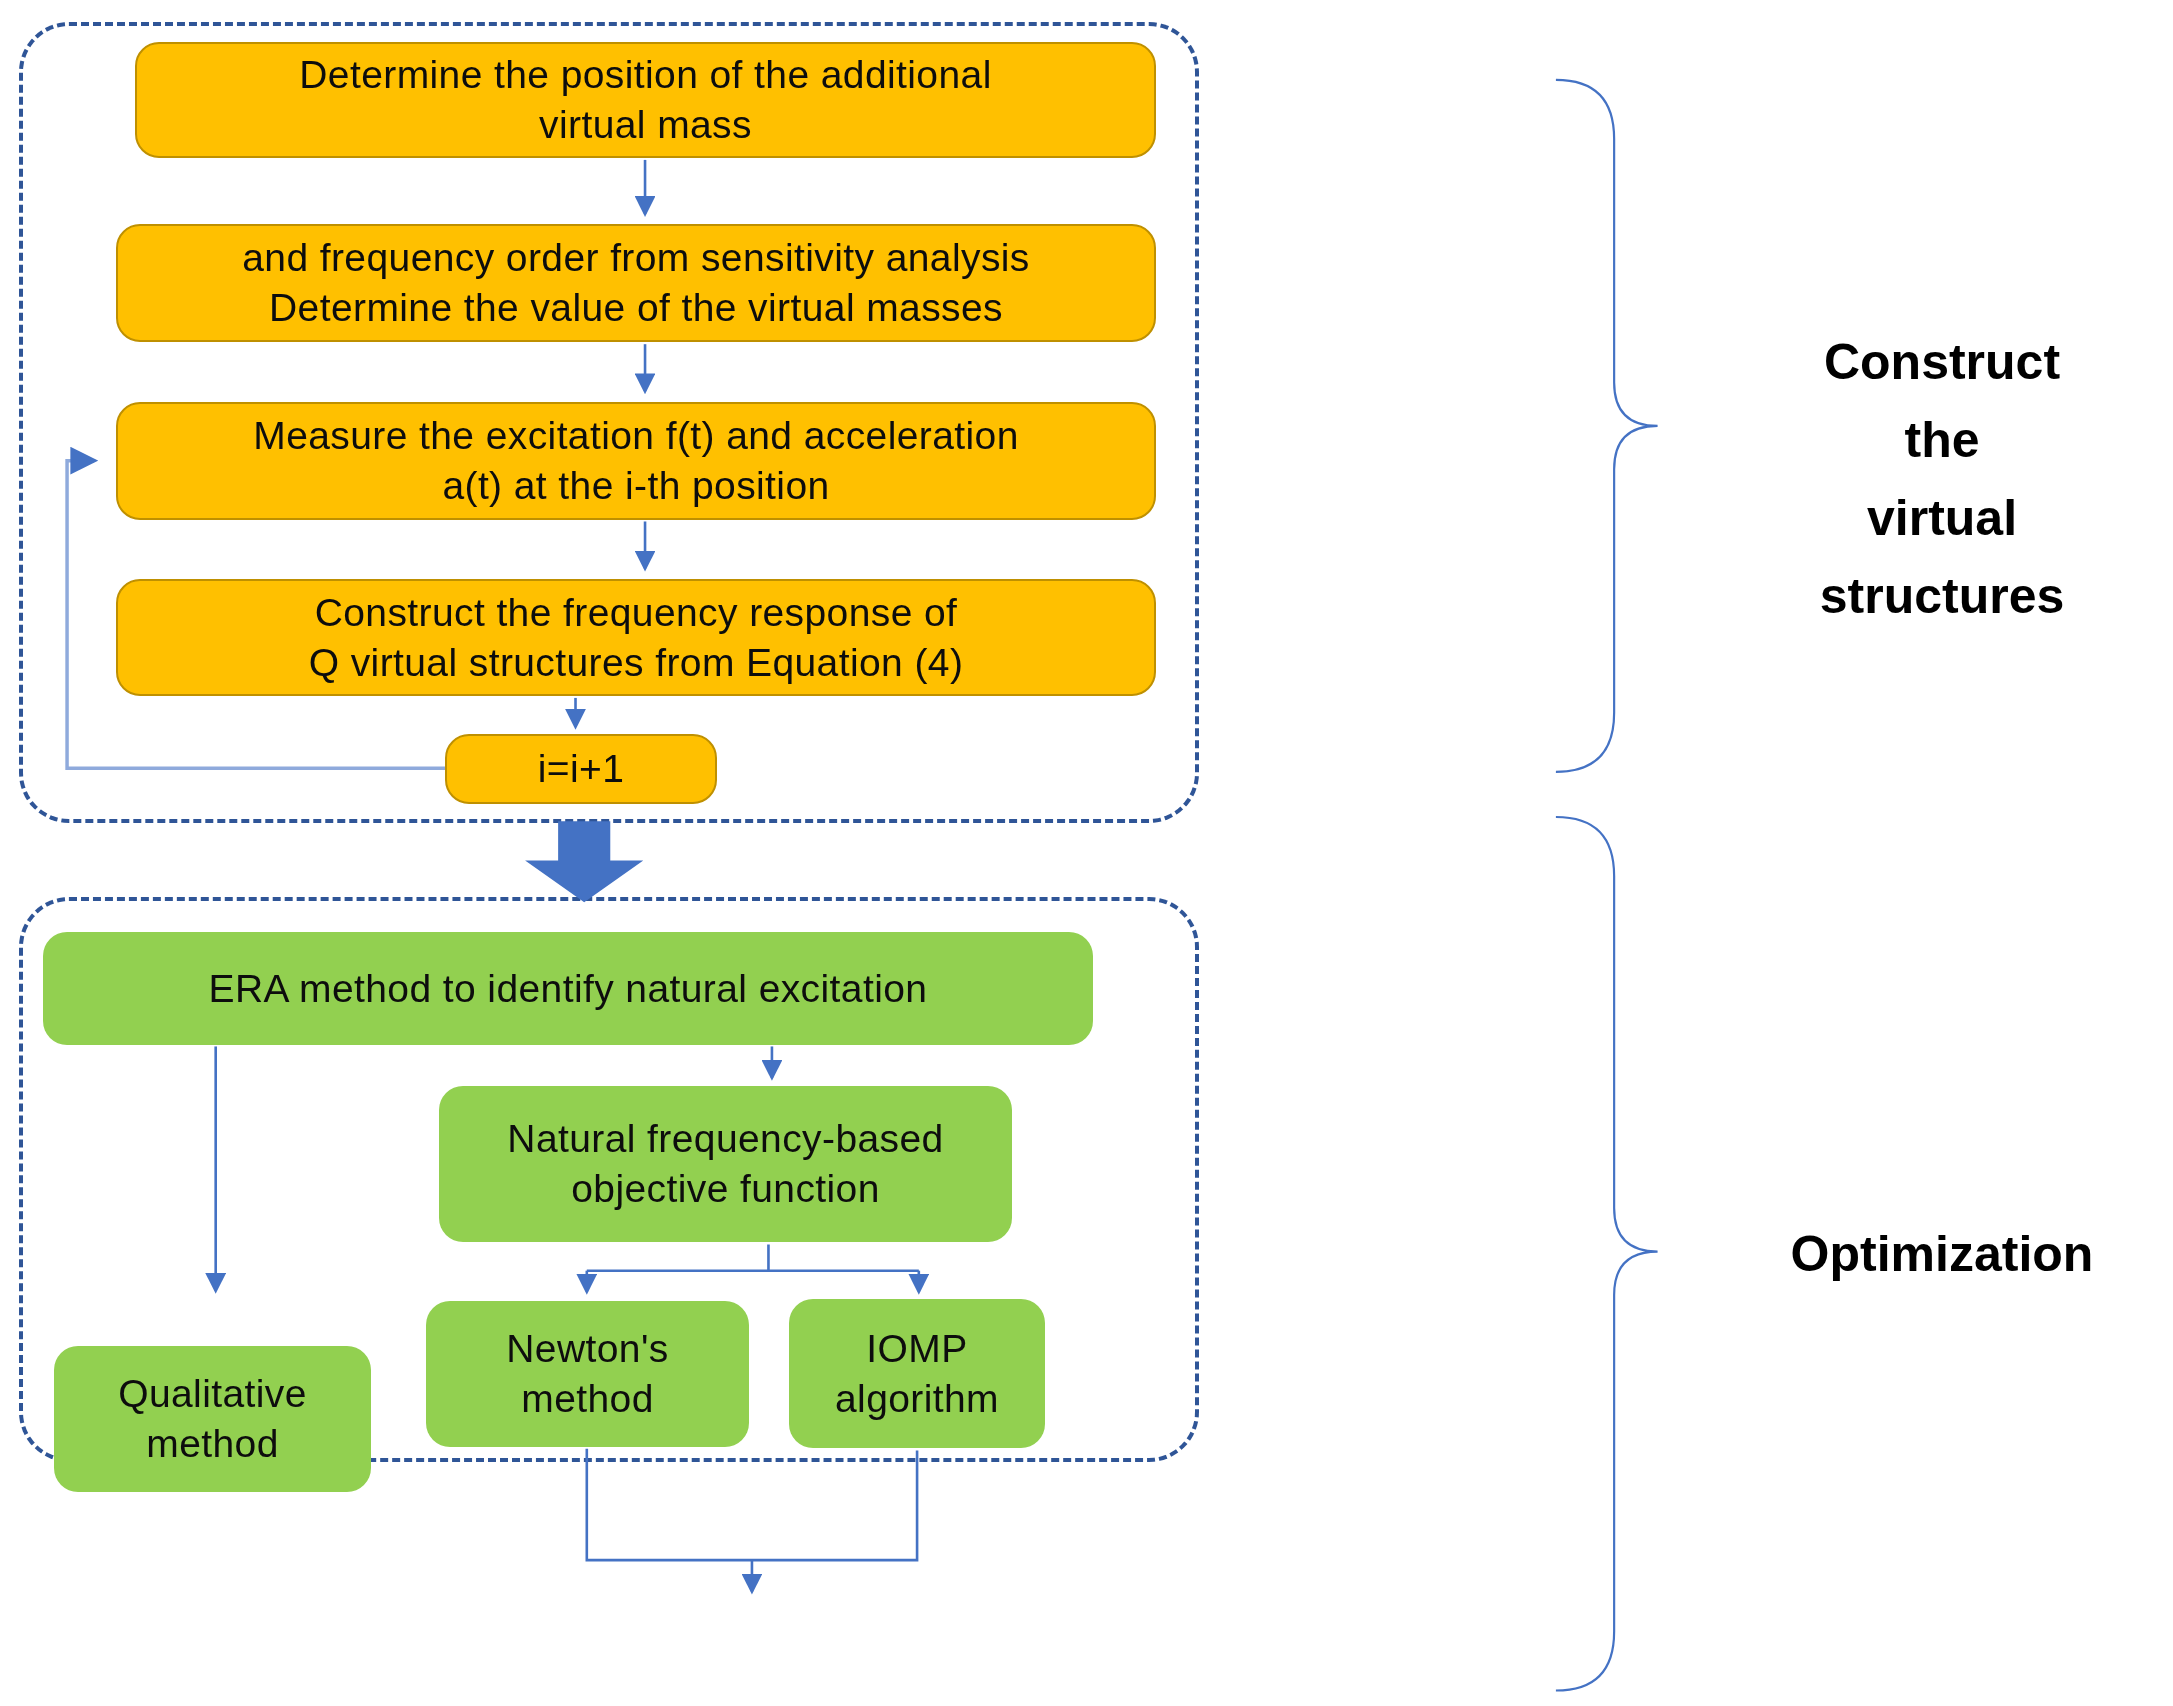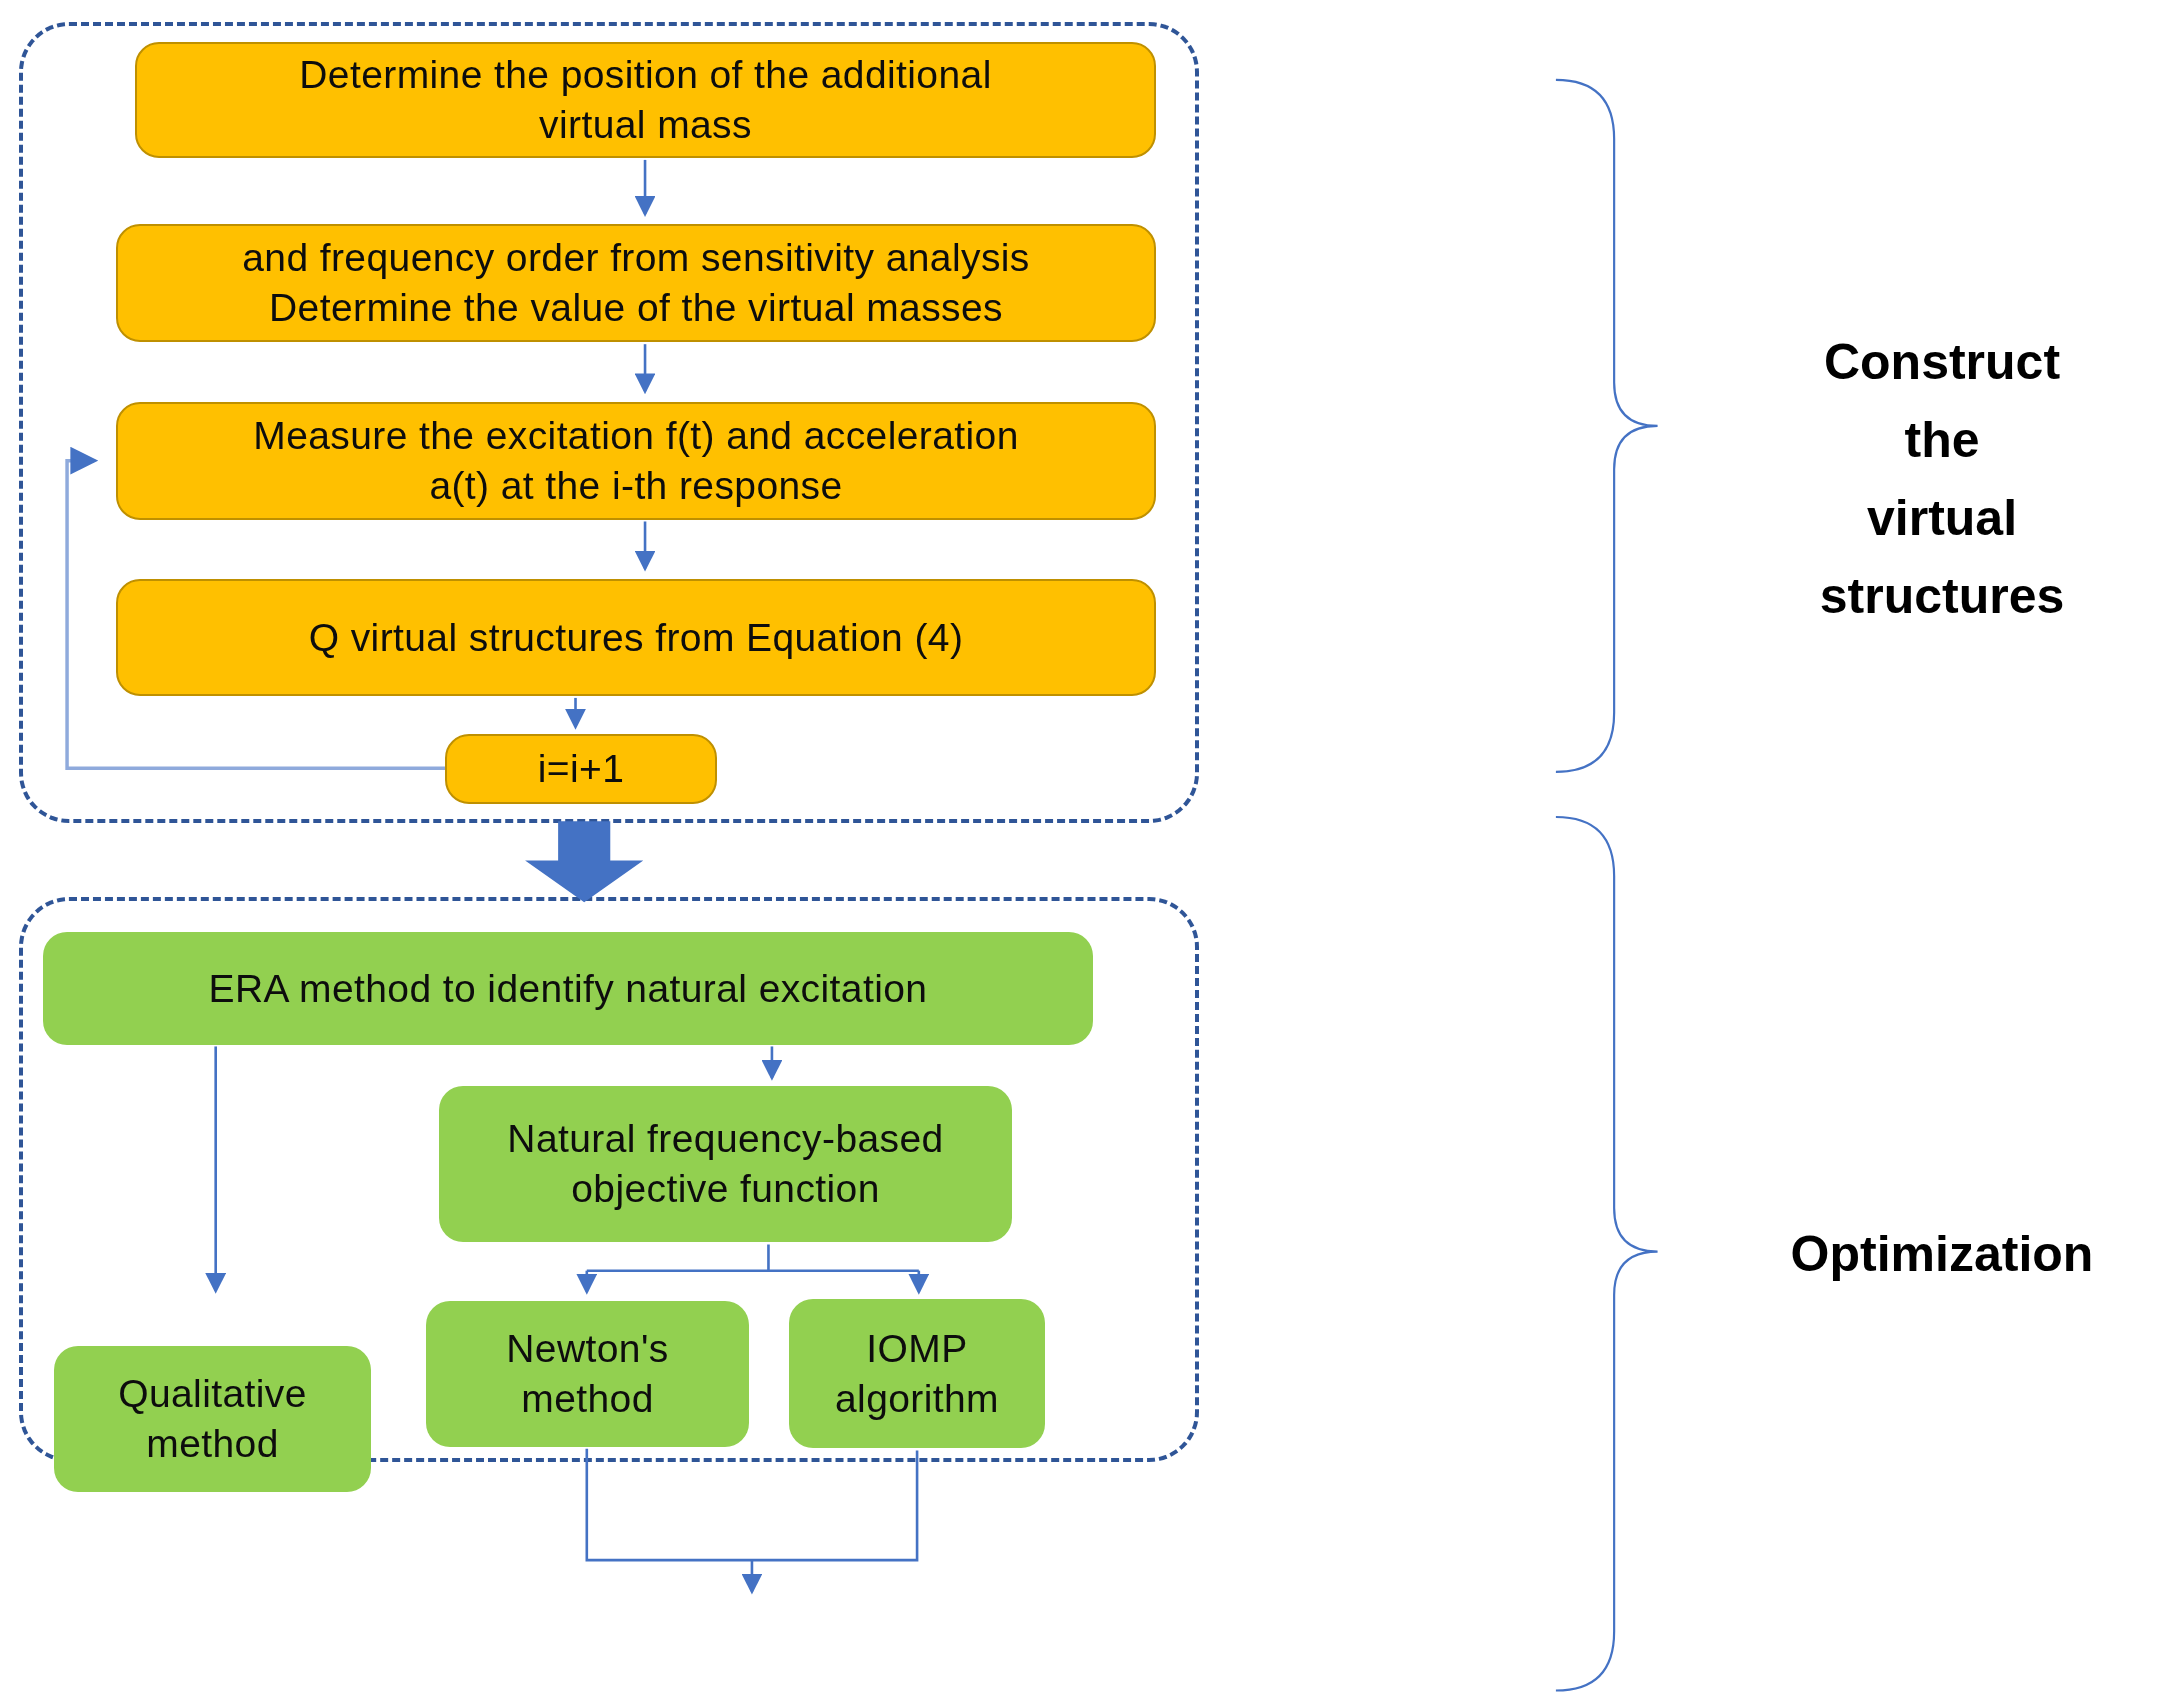--- a/index.html
+++ b/index.html
@@ -80,23 +80,24 @@
   <div class="node orange" style="left:135px;top:42px;width:1021px;height:116px">
     <div class="ln">Determine the position of the additional</div>
     <div class="ln">virtual mass</div>
   </div>
   <div class="node orange" style="left:116px;top:224px;width:1040px;height:118px">
     <div class="ln">and frequency order from sensitivity analysis</div>
     <div class="ln">Determine the value of the virtual masses</div>
   </div>
   <div class="node orange" style="left:116px;top:402px;width:1040px;height:118px">
     <div class="ln">Measure the excitation f(t) and acceleration</div>
-    <div class="ln">a(t) at the i-th response</div>
+    <div class="ln">a(t) at the i-th position</div>
   </div>
   <div class="node orange" style="left:116px;top:579px;width:1040px;height:117px">
+    <div class="ln">Construct the frequency response of</div>
     <div class="ln">Q virtual structures from Equation (4)</div>
   </div>
   <div class="node orange" style="left:445px;top:734px;width:272px;height:70px">
     <div class="ln">i=i+1</div>
   </div>
 
   <div class="node green" style="left:43px;top:932px;width:1050px;height:113px">
     <div class="ln">ERA method to identify natural excitation</div>
   </div>
   <div class="node green" style="left:439px;top:1086px;width:573px;height:156px">

